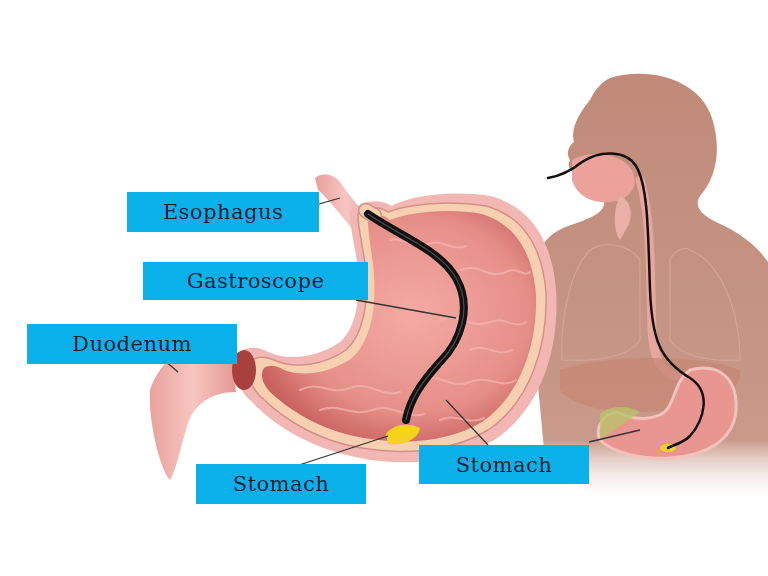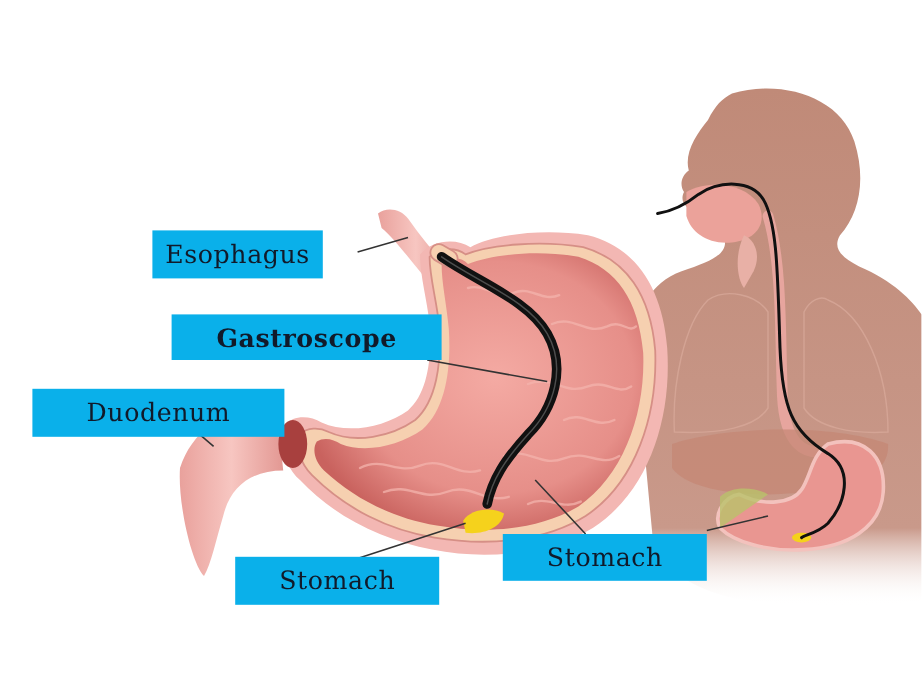--- a/index.html
+++ b/index.html
@@ -8,22 +8,22 @@
   .label {
     position: absolute;
     background: #0ab0ea;
     color: #111a2a;
     display: flex; align-items: center; justify-content: center;
     font-size: 21px;
     letter-spacing: 0.5px;
     box-sizing: border-box;
     white-space: nowrap;
   }
-  #lbl-esophagus { left: 127px; top: 192px; width: 142px; height: 40px; text-align: right; }
-  #lbl-gastroscope { left: 143px; top: 262px; width: 225px; height: 38px; font-weight: bold; }
+  #lbl-esophagus { left: 127px; top: 192px; width: 192px; height: 40px; text-align: right; }
+  #lbl-gastroscope { left: 143px; top: 262px; width: 225px; height: 38px; }
   #lbl-duodenum { left: 27px; top: 324px; width: 210px; height: 40px; }
   #lbl-stomach-left { left: 196px; top: 464px; width: 170px; height: 40px; }
   #lbl-stomach-right { left: 419px; top: 445px; width: 170px; height: 39px; }
 </style>
 </head>
 <body>
 
 <svg id="illustration" viewBox="0 0 768 576" xmlns="http://www.w3.org/2000/svg">
   <defs>
     <radialGradient id="innerGrad" cx="0.55" cy="0.45" r="0.6">

